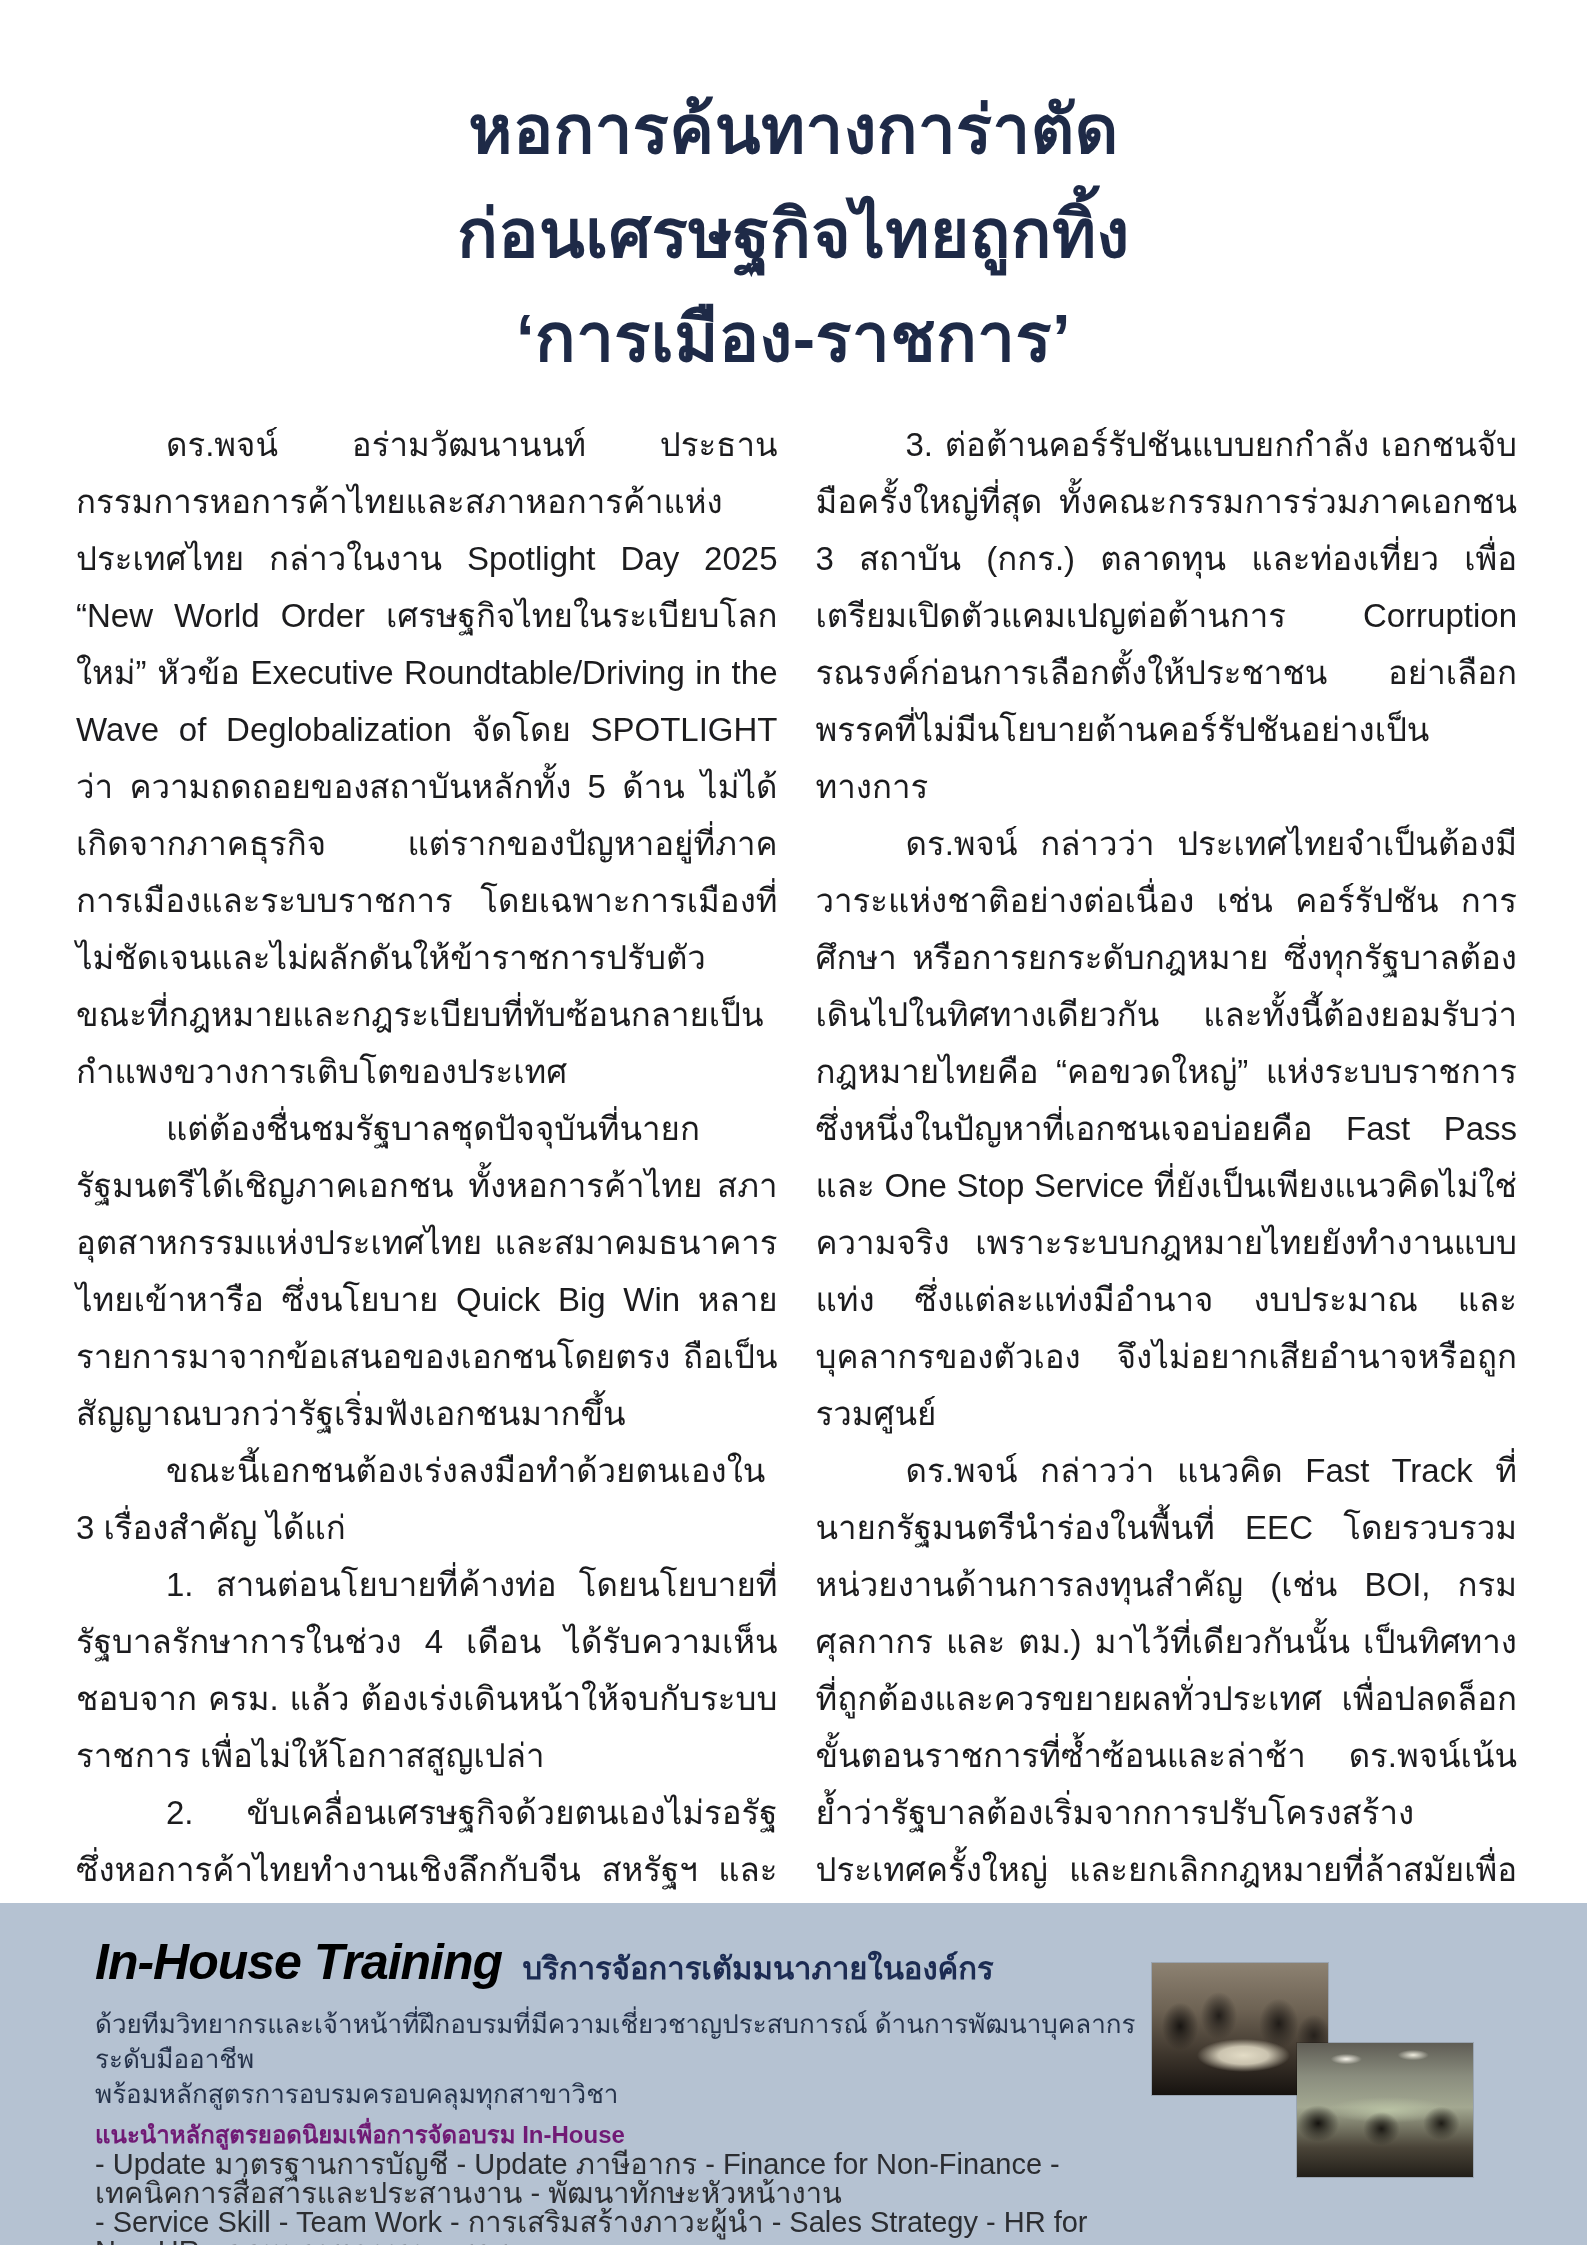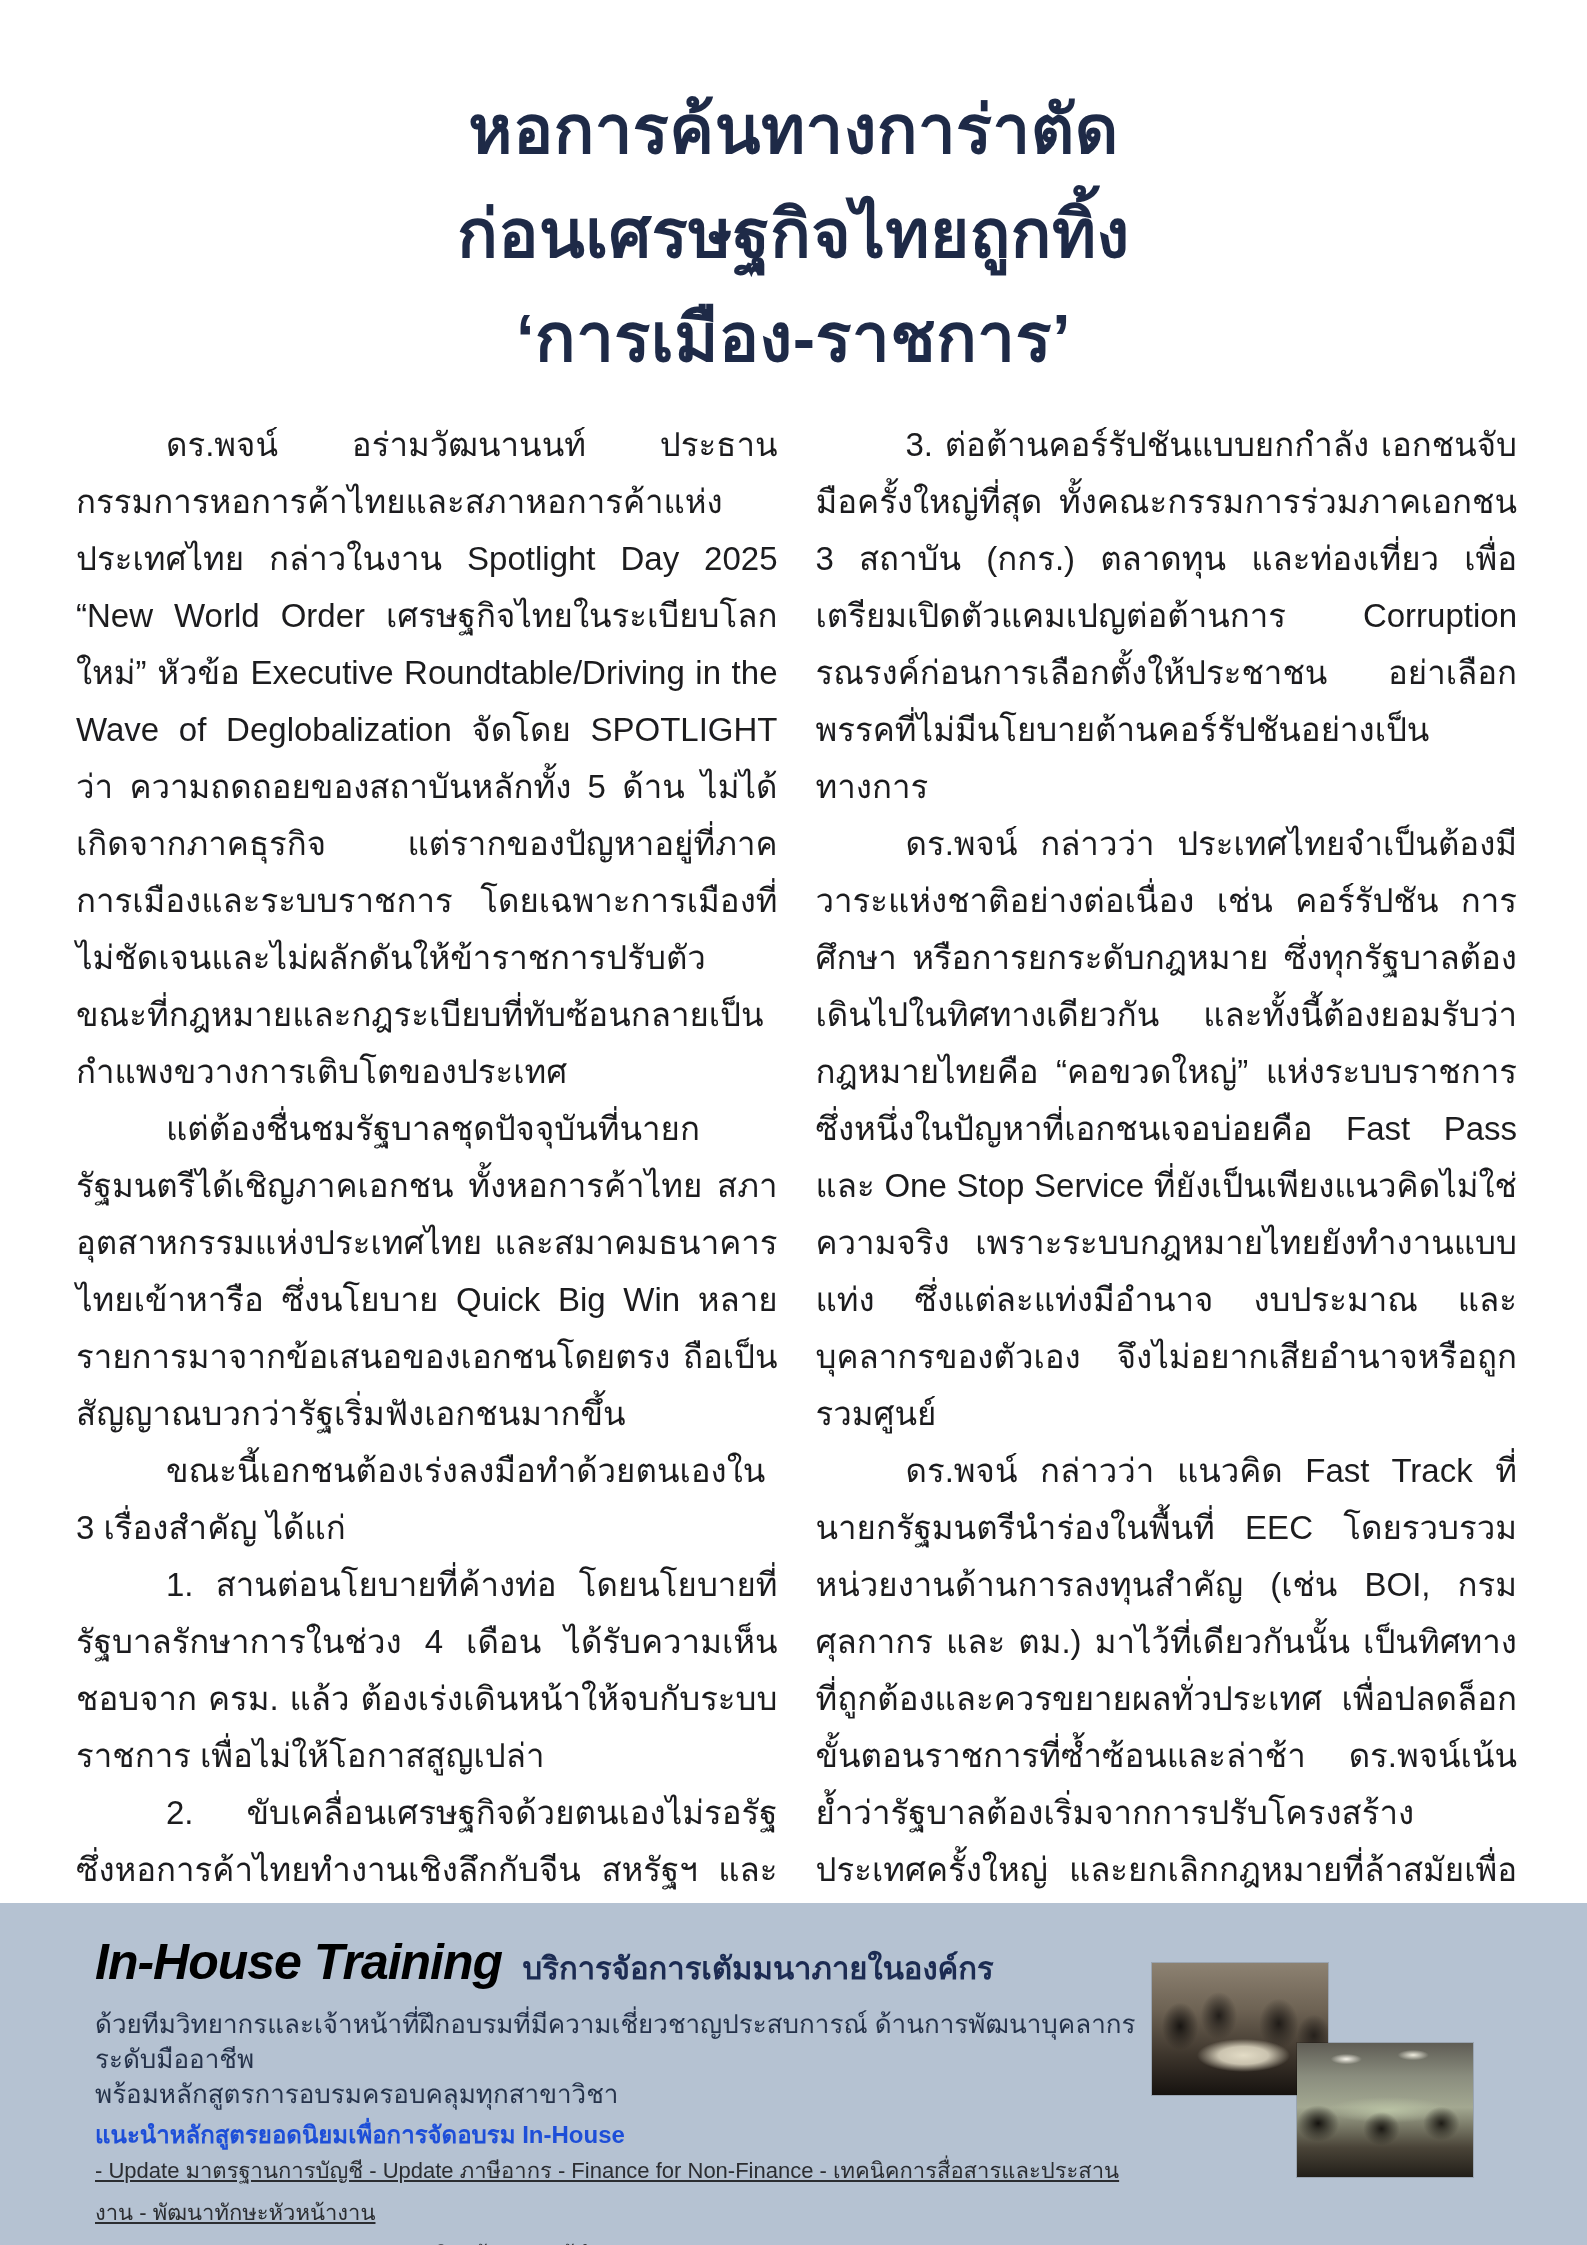--- a/index.html
+++ b/index.html
@@ -56,22 +56,22 @@
     letter-spacing:-1px;
   }
   .f-title-th {
     font-weight:700;
     font-size:31px;
     color:#1c2b52;
     margin-left:16px;
   }
   .f-text { width:1045px; }
   .f-sub { font-size:26px; line-height:35px; color:#25324a; }
-  .f-bold { font-size:24px; line-height:31px; font-weight:700; color:#1d4ed8; margin-top:7px; }
-  .f-line { font-size:22px; line-height:42px; color:#2b2d31;text-decoration:underline; }
+  .f-bold { font-size:24px; line-height:31px; font-weight:700; color:#701a75; margin-top:7px; }
+  .f-line { font-size:29px; line-height:29px; color:#2b2d31; }
   .photo {
     position:absolute;
     box-shadow:0 0 0 1px rgba(0,0,0,0.15);
   }
   .photo-1 {
     left:1152px; top:60px; width:176px; height:132px;
     background:
       radial-gradient(ellipse 62px 22px at 52% 70%, #e3dcc6 0%, rgba(227,220,198,0.85) 40%, rgba(227,220,198,0) 75%),
       radial-gradient(ellipse 26px 34px at 16% 48%, #181512 0%, rgba(24,21,18,0) 70%),
       radial-gradient(ellipse 26px 34px at 38% 40%, #221e1a 0%, rgba(34,30,26,0) 70%),

